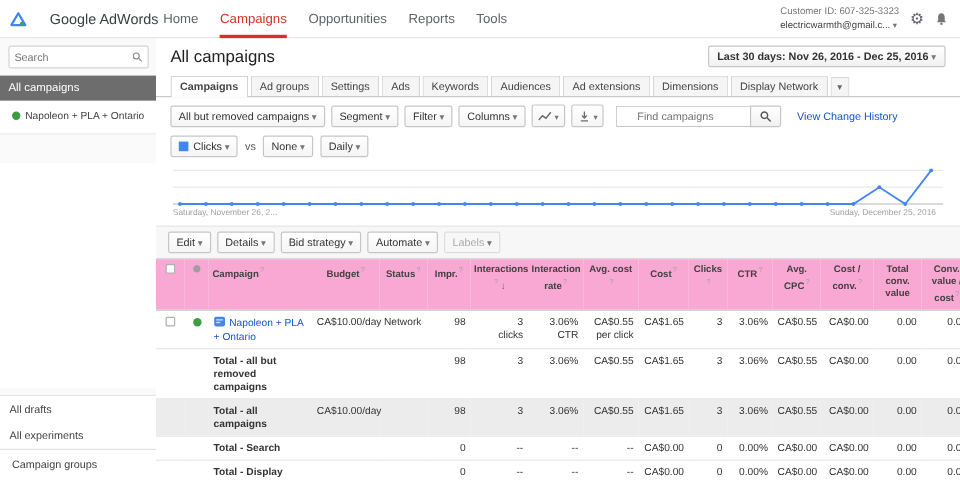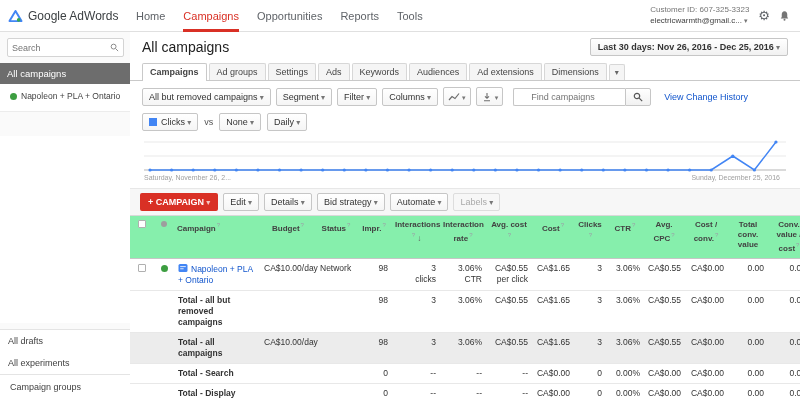--- a/index.html
+++ b/index.html
@@ -2,21 +2,21 @@
 <html><head>
 <meta charset="utf-8">
 <style>
   * { box-sizing: border-box; margin: 0; padding: 0; }
   html,body { width:800px; height:401px; overflow:hidden; }
   body { font-family:"Liberation Sans","DejaVu Sans",sans-serif; font-size:9px; color:#333; background:#fff; }
   .app { position:relative; width:800px; height:401px; }
 
   
   .topbar { height:32px; display:flex; align-items:center; padding:0 10px 0 8px; border-bottom:1px solid #e0e0e0; background:#fff; }
-  .brand { display:flex; align-items:center; gap:5px; width:124px; cursor:pointer; }
+  .brand { display:flex; align-items:center; gap:19px; width:124px; cursor:pointer; }
   .brand svg { width:15px; height:14px; }
   .brand-text { font-size:12px; color:#3c4043; white-space:nowrap; }
   .topnav { display:flex; gap:18px; margin-left:4px; height:32px; }
   .nav-item { display:flex; align-items:center; font-size:11px; color:#5f6368; cursor:pointer; border-bottom:3px solid transparent; padding-top:3px; }
   .nav-item.active { color:#d93025; border-bottom-color:#d93025; }
   .top-right { margin-left:auto; display:flex; align-items:center; gap:9px; }
   .account { text-align:left; font-size:8px; color:#757575; line-height:1.35; cursor:pointer; }
   .account .email { color:#424242; }
   .caret-sm::after { content:"▾"; color:#757575; font-size:7px; margin-left:2px; }
   .gear { font-size:13px; color:#5f6368; cursor:pointer; line-height:1; }
@@ -76,21 +76,21 @@
   .axis-label { position:absolute; top:38px; font-size:7px; color:#9e9e9e; white-space:nowrap; }
   .axis-label.start { left:0; }
   .axis-label.end { right:6px; }
 
   .action-bar { display:flex; align-items:center; gap:5px; padding:4px 10px; background:#f7f7f7; border-top:1px solid #e7e7e7; border-bottom:1px solid #d9d9d9; }
   .btn-red { background:#d93025; color:#fff; font-size:9px; font-weight:bold; border-radius:2px; padding:4px 8px; cursor:pointer; white-space:nowrap; }
   .btn-red::after { content:" ▾"; font-size:8px; color:#f5c6c2; }
 
   
   table { width:100%; border-collapse:collapse; table-layout:fixed; }
-  th { font-size:8px; font-weight:bold; color:#424242; text-align:center; vertical-align:top; padding:4px 3px; border-bottom:1px solid #c6c6c6; background:#86efac; line-height:1.25; cursor:pointer; }
+  th { font-size:8px; font-weight:bold; color:#424242; text-align:center; vertical-align:top; padding:4px 3px; border-bottom:1px solid #c6c6c6; background:#f9a8d4; line-height:1.25; cursor:pointer; }
   td { font-size:8.5px; color:#333; text-align:right; vertical-align:top; padding:4px 4px; border-bottom:1px solid #e8e8e8; line-height:1.3; white-space:pre-line; }
   td.al, td.c-camp { text-align:left; }
   td.c-cb, td.c-dot { text-align:center; padding-top:5px; }
   tr.shade td { background:#ececec; }
   .total-label { font-weight:bold; }
   .cb { display:inline-block; width:8px; height:8px; border:1px solid #b0b0b0; border-radius:1px; background:#fff; cursor:pointer; }
   .dot { display:inline-block; width:7px; height:7px; border-radius:50%; }
   .dot.green { background:#3d9e41; cursor:pointer; }
   .dot.grey { background:#9e9e9e; width:6px; height:6px; }
   .camp-icon { display:inline-block; width:10px; height:10px; margin-right:3px; vertical-align:-1px; }
@@ -173,20 +173,21 @@
 
     <div class="tabs-row">
       <span class="tab active">Campaigns</span>
       <span class="tab">Ad groups</span>
       <span class="tab">Settings</span>
       <span class="tab">Ads</span>
       <span class="tab">Keywords</span>
       <span class="tab">Audiences</span>
       <span class="tab">Ad extensions</span>
       <span class="tab">Dimensions</span>
+      <span class="tab">Display Network</span>
       <span class="tab-more">▾</span>
     </div>
 
     <div class="toolbar-row">
       <span class="dd-btn">All but removed campaigns</span>
       <span class="dd-btn">Segment</span>
       <span class="dd-btn">Filter</span>
       <span class="dd-btn">Columns</span>
       <span class="icon-btn">
         <svg viewBox="0 0 12 10">
@@ -254,21 +255,20 @@
           <circle cx="565.448275862069" cy="34" r="1.6" class="dot-pt"></circle>
           <circle cx="586.9655172413793" cy="20" r="1.6" class="dot-pt"></circle>
           <circle cx="608.4827586206897" cy="34" r="1.6" class="dot-pt"></circle>
           <circle cx="630" cy="6" r="1.6" class="dot-pt"></circle>
         </svg>
       <span class="axis-label start">Saturday, November 26, 2...</span>
       <span class="axis-label end">Sunday, December 25, 2016</span>
     </div>
 
     <div class="action-bar">
-      <span class="btn-red">+ CAMPAIGN</span>
       <span class="dd-btn">Edit</span>
       <span class="dd-btn">Details</span>
       <span class="dd-btn">Bid strategy</span>
       <span class="dd-btn">Automate</span>
       <span class="dd-btn disabled">Labels</span>
     </div>
 
     <table>
       <colgroup>
         <col style="width:24px">

